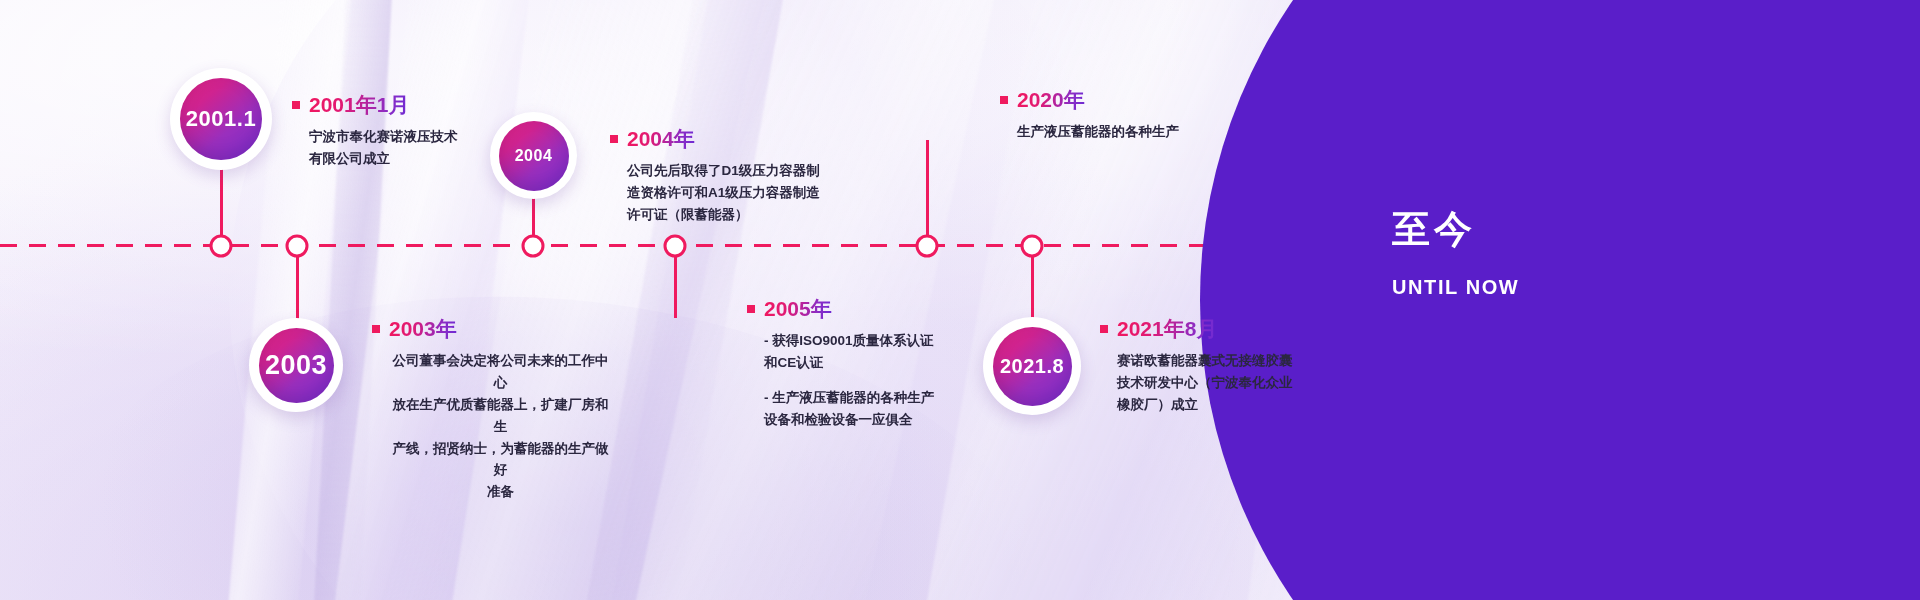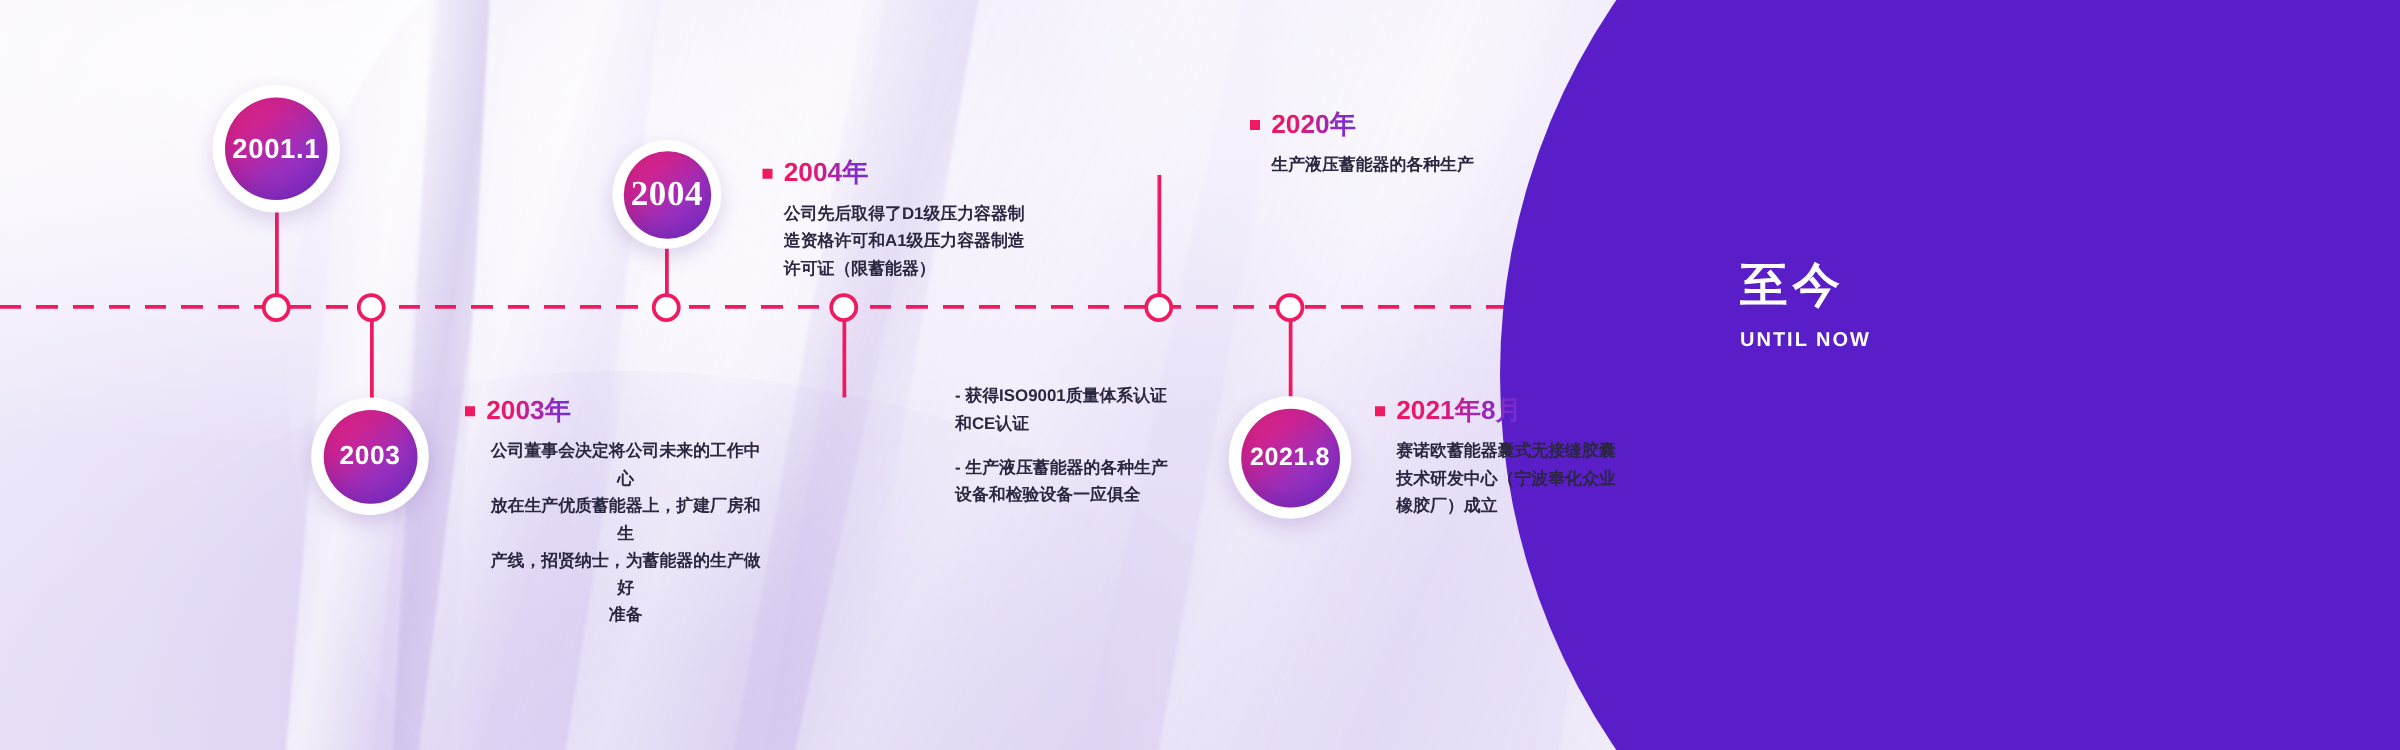--- a/index.html
+++ b/index.html
@@ -50,21 +50,21 @@
   .right-panel{
     position:absolute;right:-340px;top:-230px;
     width:1060px;height:1060px;border-radius:50%;
     background:#5a1ec9;
   }
   .right-text{
     position:absolute;left:1392px;top:210px;width:240px;
     text-align:left;color:#fff;
   }
   .right-text .cn{font-size:38px;font-weight:700;letter-spacing:4px;line-height:1;}
-  .right-text .en{font-size:16px;font-weight:700;letter-spacing:1.6px;margin-top:16px;}
+  .right-text .en{font-size:20px;font-weight:700;letter-spacing:1.6px;margin-top:28px;}
 
   
   .axis{
     position:absolute;left:0;top:244px;width:1790px;height:3px;
     background:repeating-linear-gradient(to right,#ef1a5f 0px,#ef1a5f 17px,rgba(0,0,0,0) 17px,rgba(0,0,0,0) 29px);
   }
   .node{
     position:absolute;width:17px;height:17px;border-radius:50%;
     background:#fff;border:3px solid #ef1a5f;
     transform:translate(-50%,-50%);top:246px;z-index:6;
@@ -135,33 +135,43 @@
   <div class="node" style="left:533px;"></div>
   <div class="node" style="left:675px;"></div>
   <div class="node" style="left:927px;"></div>
   <div class="node" style="left:1032px;"></div>
 
   <div class="badge" style="left:170px;top:68px;width:102px;height:102px;">
     <div class="inner" style="width:82px;height:82px;font-size:22px;">2001.1</div>
   </div>
 
   <div class="badge" style="left:249px;top:318px;width:94px;height:94px;">
-    <div class="inner" style="width:75px;height:75px;font-size:21px;">2003</div>
+    <div class="inner" style="width:75px;height:75px;font-size:27px;">2003</div>
   </div>
 
   <div class="badge" style="left:490px;top:112px;width:87px;height:87px;">
-    <div class="inner" style="width:70px;height:70px;font-size:28px;font-family:Liberation Serif, serif;">2004</div>
+    <div class="inner" style="width:70px;height:70px;font-size:16px;">2004</div>
   </div>
 
 
 
   <div class="badge" style="left:983px;top:317px;width:98px;height:98px;">
     <div class="inner" style="width:79px;height:79px;font-size:20px;">2021.8</div>
   </div>
 
+  <div class="entry" style="left:292px;top:93px;width:190px;">
+    <div class="head">
+      <span class="bullet"></span>
+      <h3>2001年1月</h3>
+    </div>
+    <div class="body" style="padding-left:17px;">
+      <p style="white-space: pre-line;">宁波市奉化赛诺液压技术
+有限公司成立</p>
+    </div>
+  </div>
 
   <div class="entry" style="left:372px;top:317px;width:240px;">
     <div class="head">
       <span class="bullet"></span>
       <h3>2003年</h3>
     </div>
     <div class="body" style="padding-left:17px;">
       <p style="white-space: pre-line; text-align: center;">公司董事会决定将公司未来的工作中心
 放在生产优质蓄能器上，扩建厂房和生
 产线，招贤纳士，为蓄能器的生产做好
@@ -175,20 +185,24 @@
       <h3>2004年</h3>
     </div>
     <div class="body" style="padding-left:17px;">
       <p style="white-space: pre-line;">公司先后取得了D1级压力容器制
 造资格许可和A1级压力容器制造
 许可证（限蓄能器）</p>
     </div>
   </div>
 
   <div class="entry" style="left:747px;top:297px;width:230px;">
+    <div class="head">
+      <span class="bullet"></span>
+      <h3>2005年</h3>
+    </div>
     <div class="body" style="padding-left:17px;">
       <p style="white-space: pre-line;">- 获得ISO9001质量体系认证
 和CE认证</p>
       <p style="white-space: pre-line;">- 生产液压蓄能器的各种生产
 设备和检验设备一应俱全</p>
     </div>
   </div>
 
   <div class="entry" style="left:1000px;top:88px;width:290px;">
     <div class="head">

